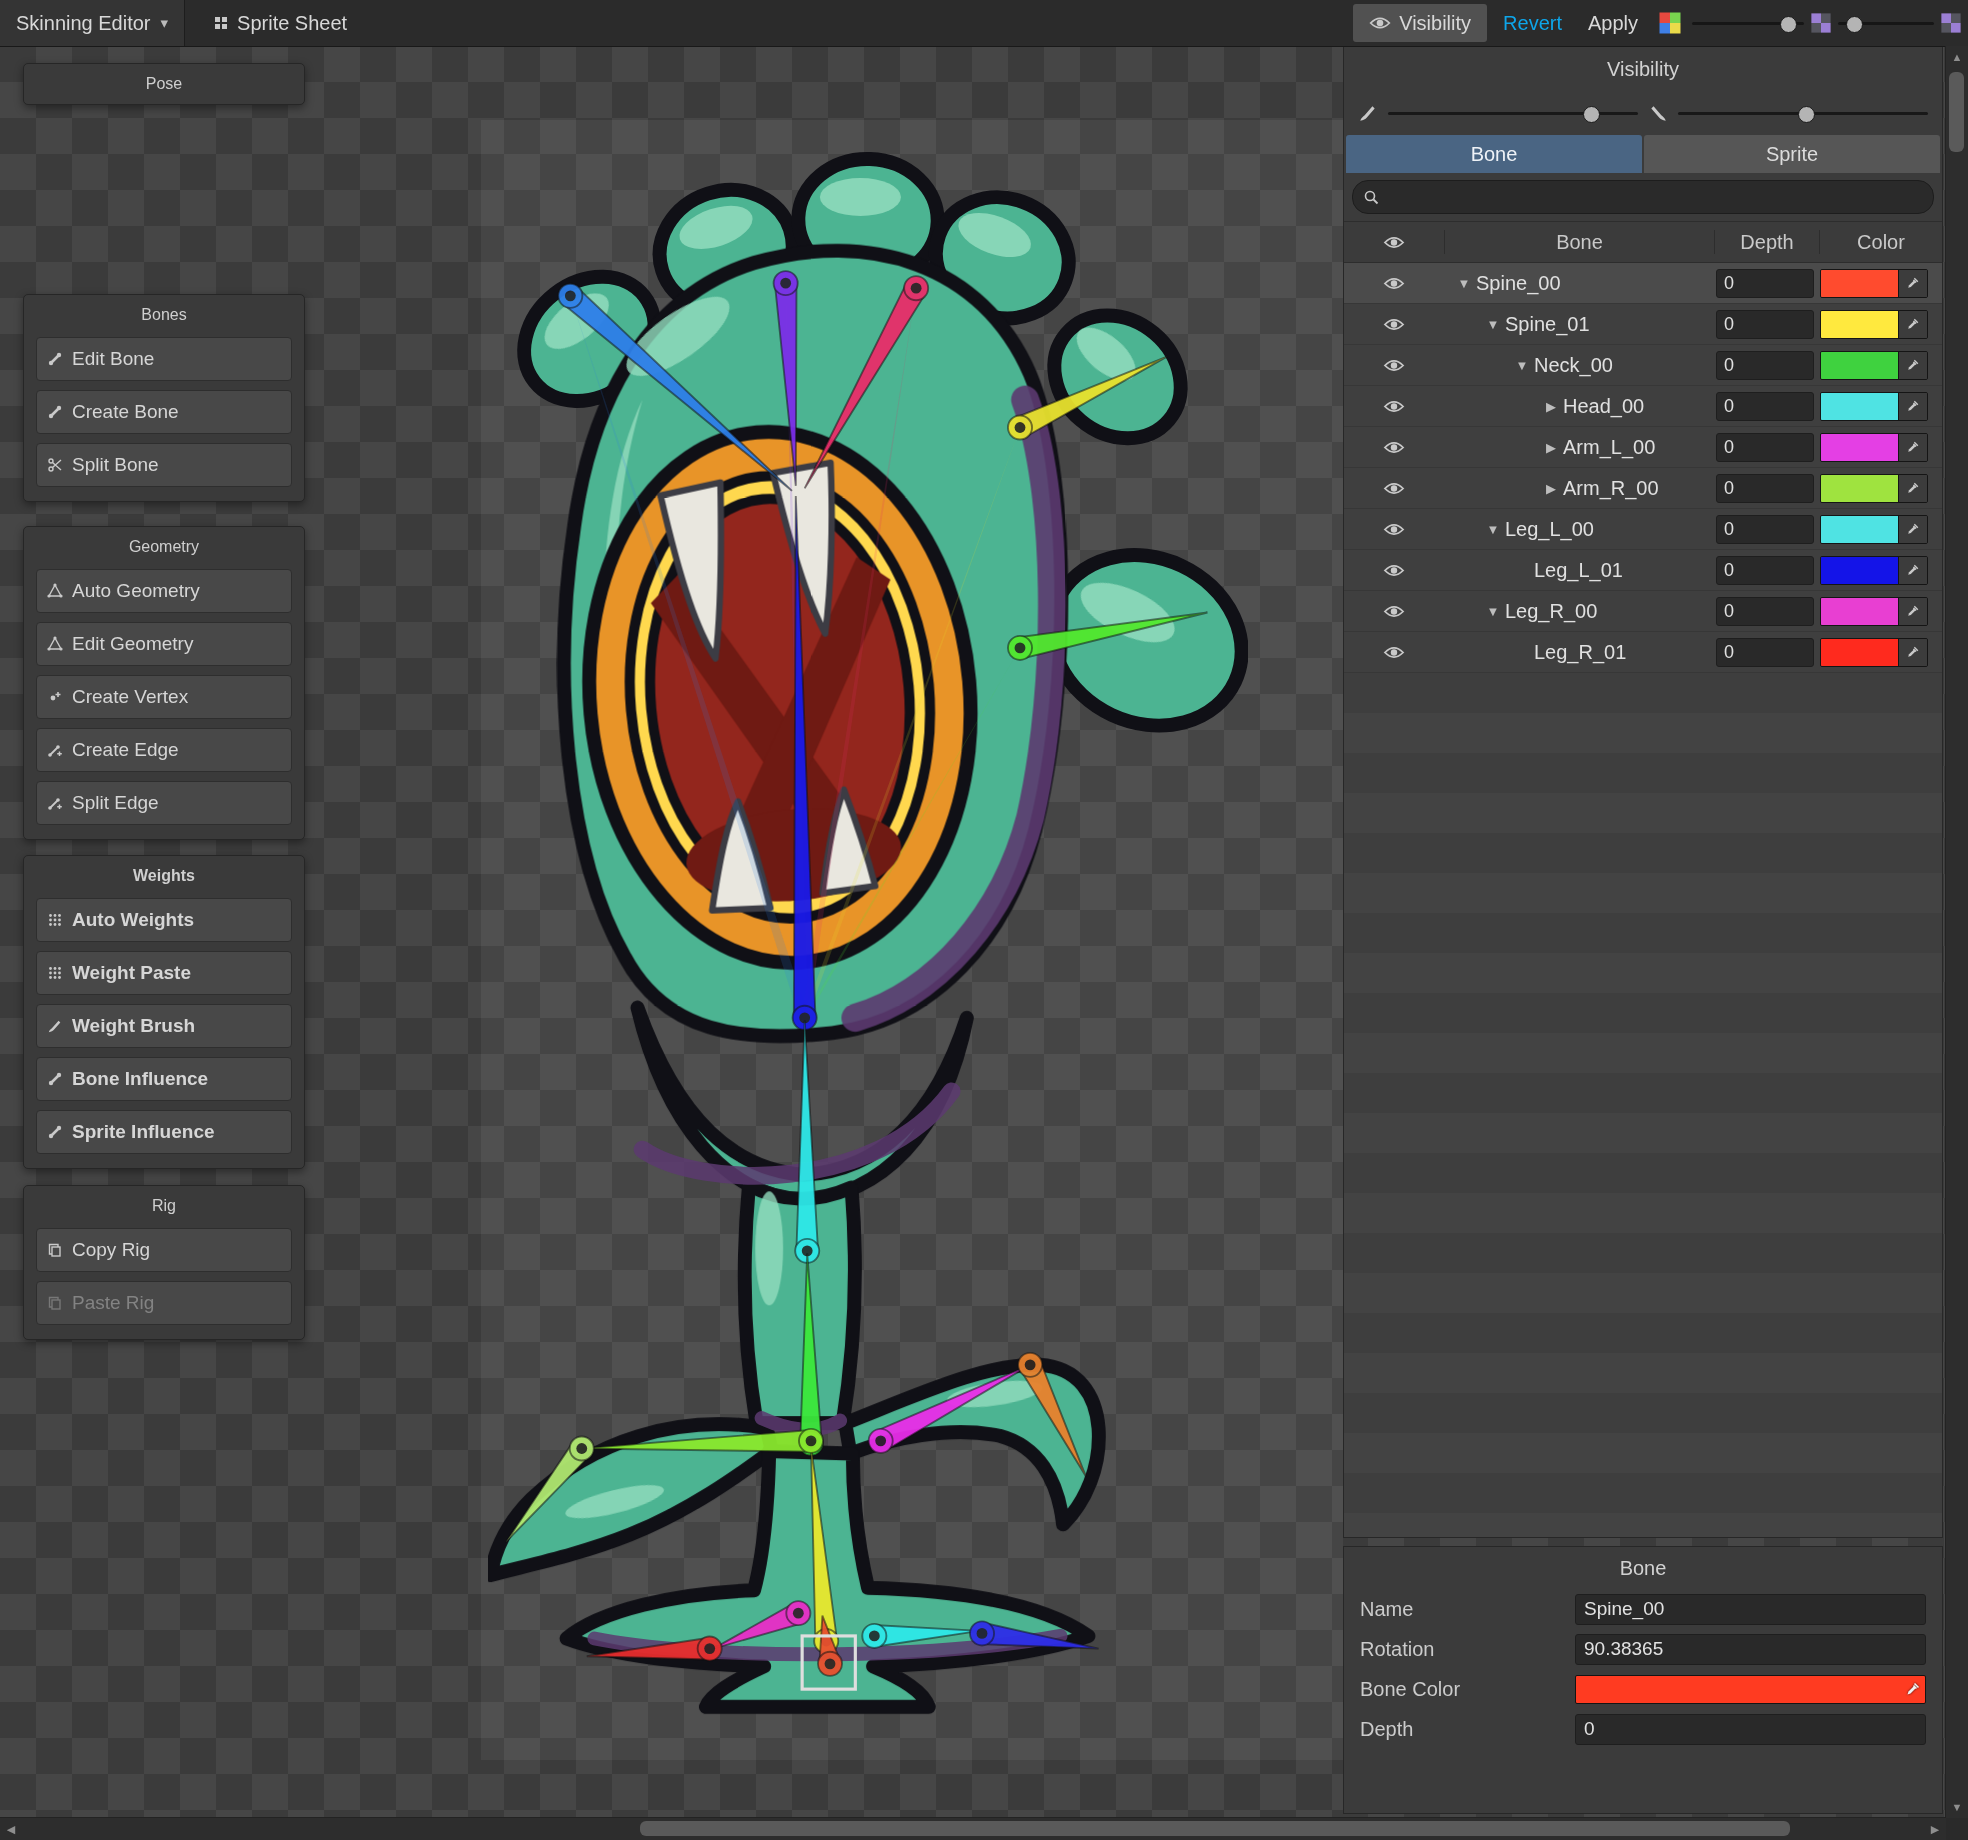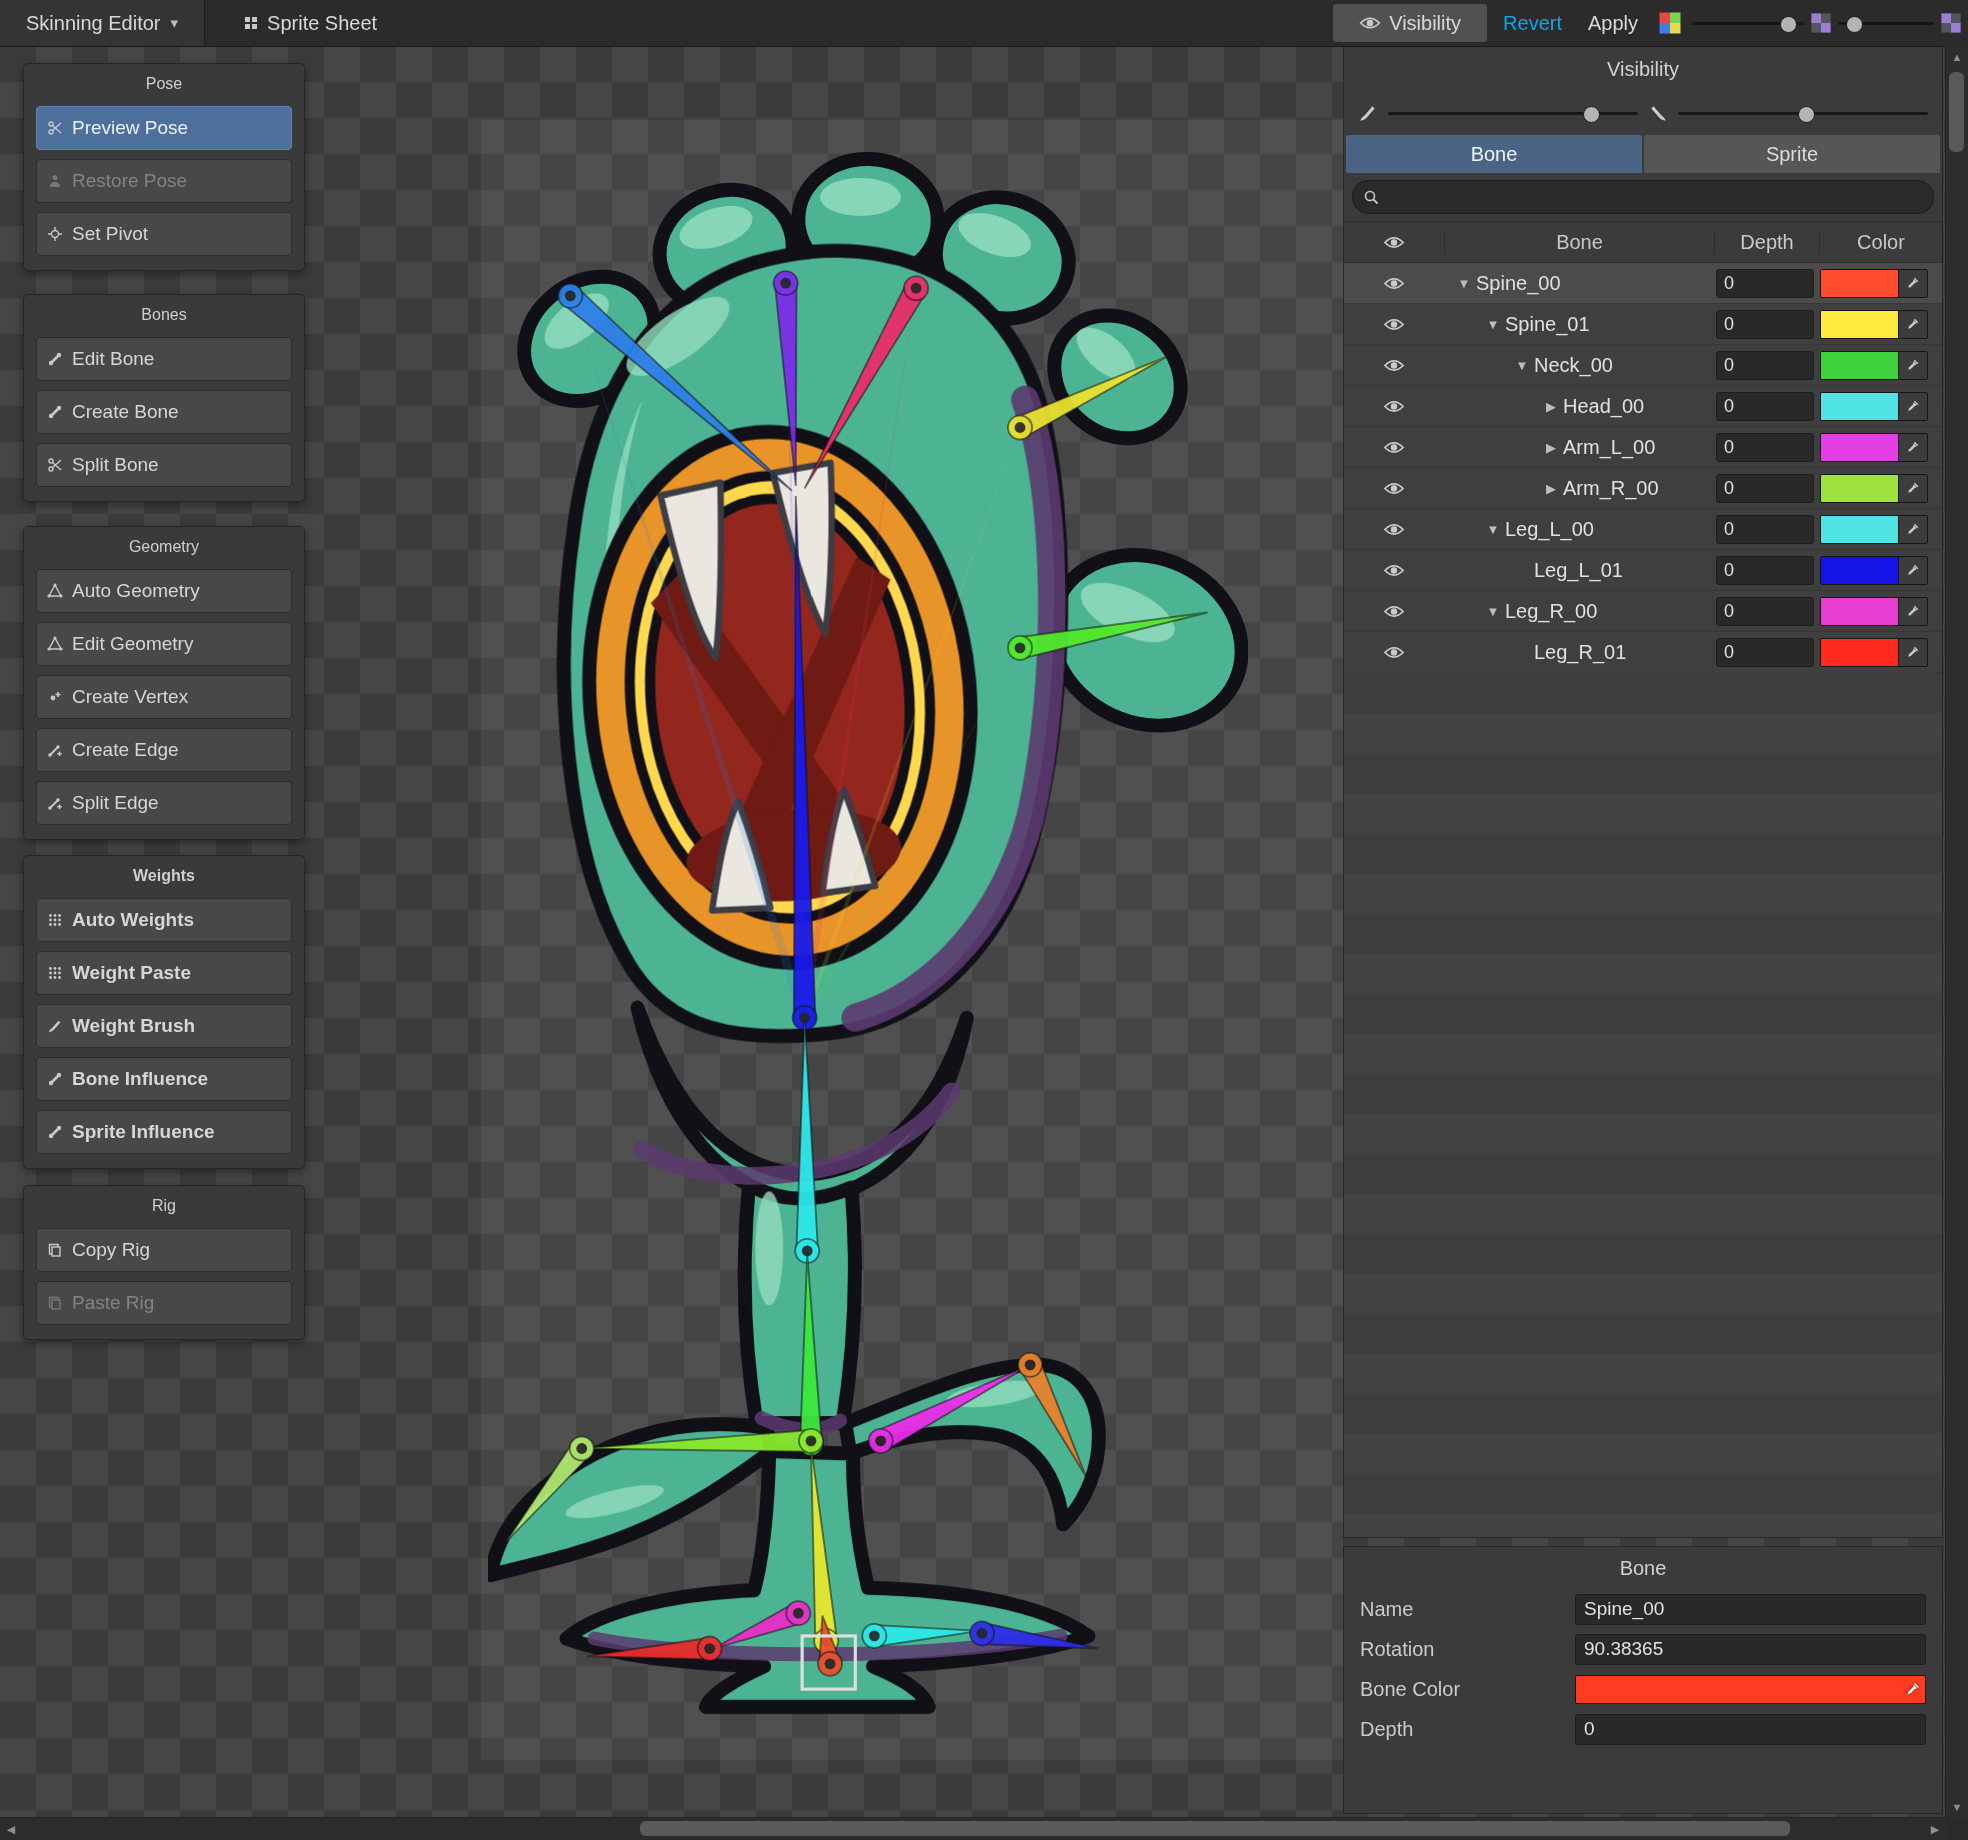--- a/index.html
+++ b/index.html
@@ -3,21 +3,21 @@
 <meta charset="utf-8">
 <style>
   html,body{margin:0;padding:0;background:#222;}
   #app{position:relative;width:1968px;height:1840px;overflow:hidden;
        font-family:"Liberation Sans","DejaVu Sans",sans-serif;color:#d2d2d2;
        background:#383838;user-select:none;}
 
   
   .toolbar{position:absolute;left:0;top:0;width:1968px;height:46px;background:#2b2b2b;
            border-bottom:1px solid #191919;display:flex;align-items:center;z-index:40;font-size:20px;}
-  .tb-btn{display:flex;align-items:center;gap:8px;height:46px;padding:0 26px;color:#d8d8d8;cursor:default;}
+  .tb-btn{display:flex;align-items:center;gap:8px;height:46px;padding:0 16px;color:#d8d8d8;cursor:default;}
   .tb-dropdown{background:#343434;border-right:1px solid #1d1d1d;}
   .tb-caret{font-size:15px;color:#bbb;margin-left:2px;}
   .tb-right{margin-left:auto;display:flex;align-items:center;gap:6px;padding-right:6px;}
   .tb-toggle-active{background:#515151;border-radius:3px;height:38px;margin:4px 0;}
   .tb-disabled{color:#0ea5e9;}
   .ic{width:20px;height:20px;display:inline-block;color:#c9c9c9;flex:none;}
   .ic-sm{width:16px;height:16px;}
   .tb-slider{position:relative;width:112px;height:46px;}
   .tb-slider .track{position:absolute;left:0;right:0;top:22px;height:3px;background:#161616;border-radius:2px;}
   .tb-slider .knob{position:absolute;top:16px;width:15px;height:15px;border-radius:50%;background:#b4b4b4;border:1px solid #1a1a1a;}
@@ -400,40 +400,20 @@
           <circle cx="270" cy="1198" r="9.5" fill="#e8502e" stroke="rgba(18,18,18,0.55)" stroke-width="1.5"></circle>
           <circle cx="270" cy="1198" r="4.275" fill="rgba(32,32,32,0.9)"></circle>
         </g>
         <rect x="248" y="1176" width="42" height="42" fill="none" stroke="#dedede" stroke-width="2.5"></rect>
       </svg>
   </div>
 
   <div id="tool-panels">
       <div class="tool-panel" style="top: 63px;">
         <div class="tp-title">Pose</div>
-        <div class="tp-body">
-          <div class="tool-btn active">
-            <svg class="ic ic-sm">
-              <use href="#i-scissors"></use>
-            </svg>
-            <span>Preview Pose</span>
-          </div>
-          <div class="tool-btn disabled">
-            <svg class="ic ic-sm">
-              <use href="#i-person"></use>
-            </svg>
-            <span>Restore Pose</span>
-          </div>
-          <div class="tool-btn">
-            <svg class="ic ic-sm">
-              <use href="#i-pivot"></use>
-            </svg>
-            <span>Set Pivot</span>
-          </div>
-        </div>
       </div>
       <div class="tool-panel" style="top: 294px;">
         <div class="tp-title">Bones</div>
         <div class="tp-body">
           <div class="tool-btn">
             <svg class="ic ic-sm">
               <use href="#i-bone"></use>
             </svg>
             <span>Edit Bone</span>
           </div>

